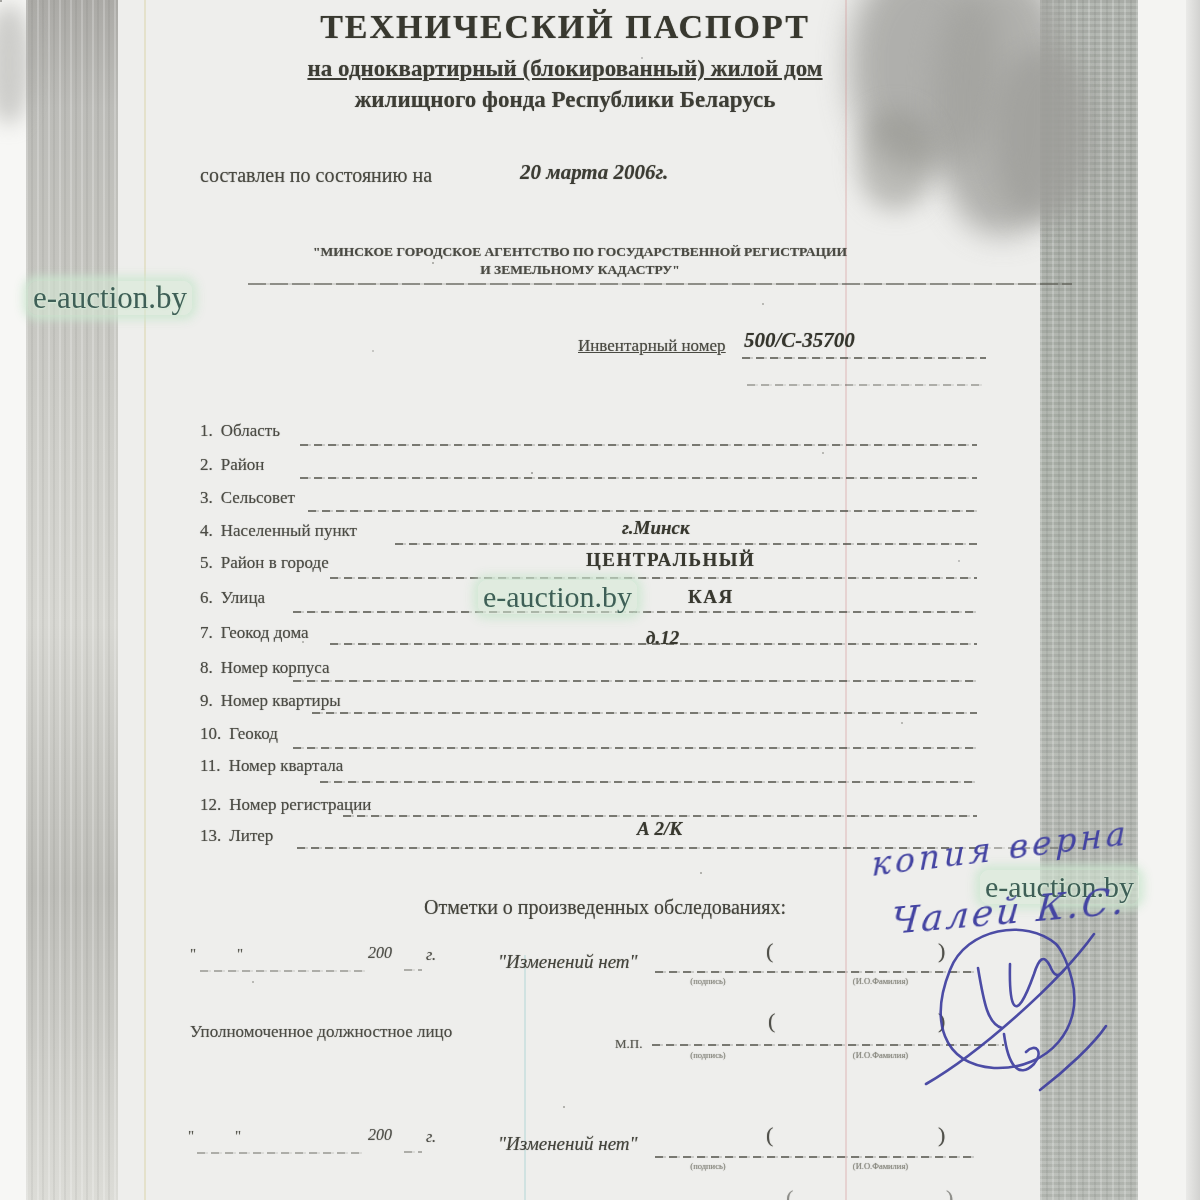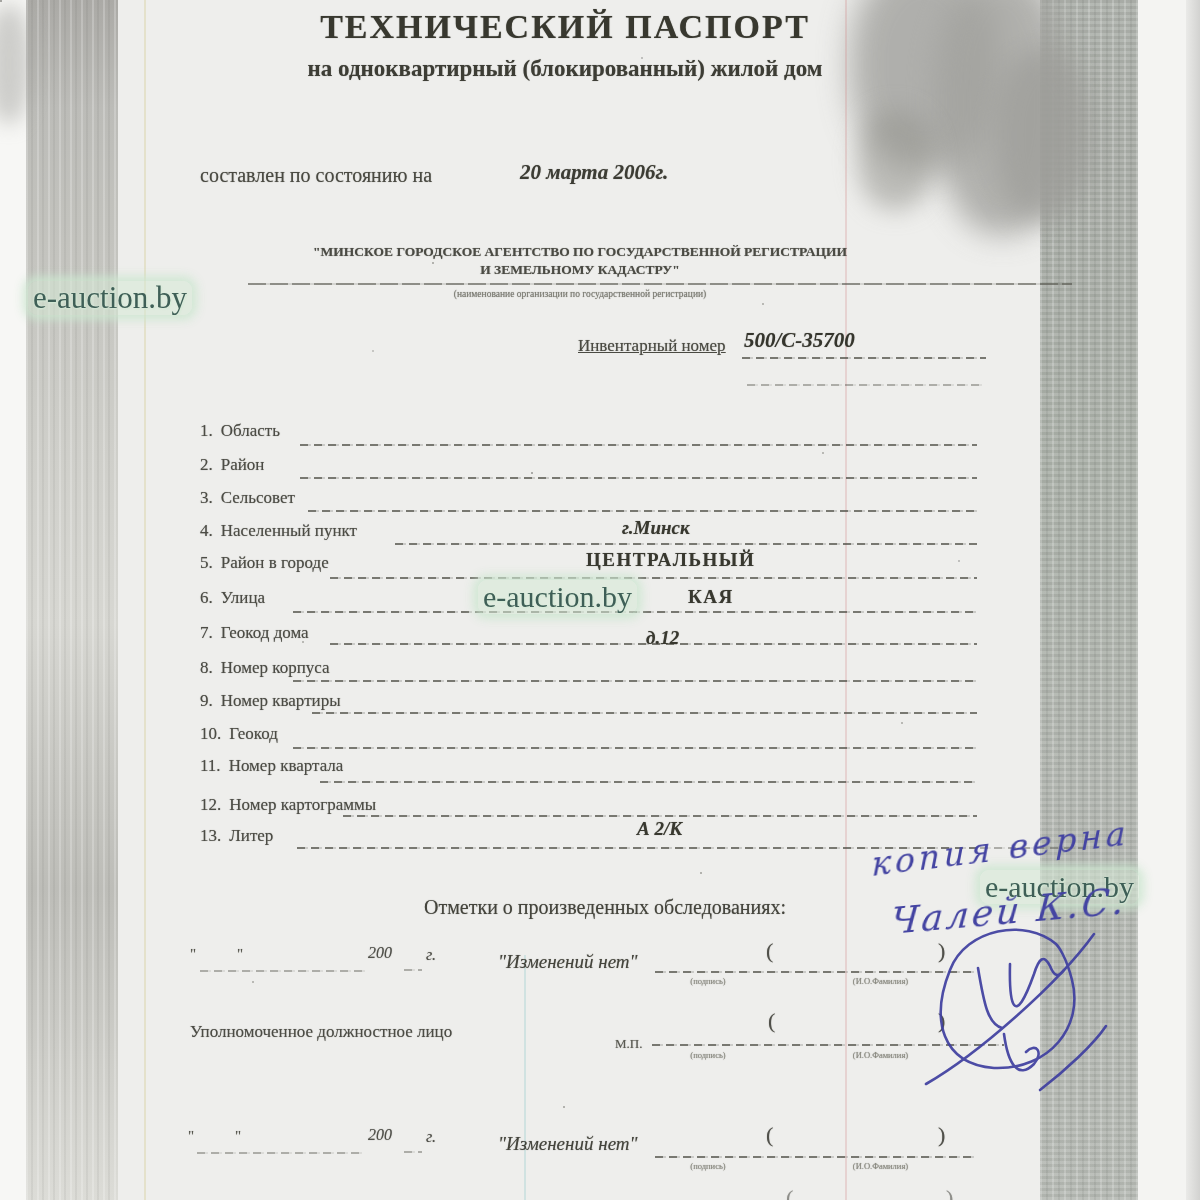--- a/index.html
+++ b/index.html
@@ -38,21 +38,21 @@
   .vline-cyan   { left:524px; top:955px; width:2px; height:245px; background:rgba(120,190,190,.25); }
   .speckles { left:0; top:0; width:2px; height:2px; border-radius:50%; background:rgba(60,60,54,.55);
     box-shadow: 432px 262px rgba(60,60,54,.45), 762px 303px rgba(60,60,54,.4), 531px 472px rgba(60,60,54,.5),
       302px 641px rgba(60,60,54,.4), 700px 872px rgba(60,60,54,.45), 252px 981px rgba(60,60,54,.4),
       563px 1106px rgba(60,60,54,.45), 901px 722px rgba(60,60,54,.4), 641px 57px rgba(60,60,54,.35),
       822px 452px rgba(60,60,54,.4), 372px 350px rgba(60,60,54,.3), 958px 560px rgba(60,60,54,.35); }
   
   .print { text-shadow:0 0 1px rgba(70,70,62,.55); z-index:2; }
   .ctr { text-align:center; }
   .title { left:165px; top:8px; width:800px; font-size:34px; font-weight:bold; letter-spacing:2px; color:#38382f; }
-  .sub1  { left:165px; top:56px; width:800px; font-size:23px; font-weight:bold; color:#3d3d35; }
+  .sub1  { left:165px; top:56px; width:800px; font-size:23px; font-weight:bold; color:#3d3d35;text-decoration:underline; }
   .sub2  { left:165px; top:87px; width:800px; font-size:23px; font-weight:bold; color:#3d3d35; }
   .compiled-label { left:200px; top:164px; font-size:20px; color:#4a4a42; }
   .compiled-date  { left:520px; top:160px; font-size:21px; font-weight:bold; font-style:italic; color:#3c3c34; }
   .org1 { left:290px; top:226px; width:580px; font-size:13.5px; font-weight:bold; color:#4b4b44; }
   .org2 { left:290px; top:244px; width:580px; font-size:13.5px; font-weight:bold; color:#4b4b44; }
   .org3 { left:290px; top:262px; width:580px; font-size:13.5px; font-weight:bold; color:#4b4b44; }
   .org-caption { left:290px; top:289px; width:580px; font-size:9.5px; color:#7b7b72; filter:blur(.3px); }
   .inv-label { left:578px; top:336px; font-size:17px; color:#4a4a42;text-decoration:underline; }
   .inv-value { left:744px; top:328px; font-size:21px; font-weight:bold; font-style:italic; color:#35352d; }
   .field-label { font-size:17px; color:#4c4c45; filter:blur(.2px); white-space:nowrap; }
@@ -105,27 +105,27 @@
   <div class="abs blob blob3"></div>
   <div class="abs blob blob4"></div>
   <div class="abs blob blob5"></div>
   <div class="abs vline-yellow"></div>
   <div class="abs vline-pink"></div>
   <div class="abs vline-cyan"></div>
   <div class="abs speckles"></div>
 
   <div class="abs print title ctr">ТЕХНИЧЕСКИЙ ПАСПОРТ</div>
   <div class="abs print sub1 ctr">на одноквартирный (блокированный) жилой дом</div>
+  <div class="abs print sub2 ctr">жилищного фонда Республики Беларусь</div>
   <div class="abs print compiled-label">составлен по состоянию на</div>
   <div class="abs print compiled-date">20 марта 2006г.</div>
 
   <div class="abs print org2 ctr">"МИНСКОЕ ГОРОДСКОЕ АГЕНТСТВО ПО ГОСУДАРСТВЕННОЙ РЕГИСТРАЦИИ</div>
   <div class="abs print org3 ctr">И ЗЕМЕЛЬНОМУ КАДАСТРУ"</div>
   <div class="abs dl dl-dense" style="left:248px; top:283px; width:824px;"></div>
-  <div class="abs print org-caption ctr">(наименование организации по государственной регистрации)</div>
 
   <div class="abs print inv-label">Инвентарный номер</div>
   <div class="abs print inv-value">500/С-35700</div>
   <div class="abs dl" style="left:742px; top:357px; width:244px;"></div>
   <div class="abs dl dl-faint" style="left:747px; top:384px; width:238px;"></div>
 
   <div class="abs print field-label" style="left:200px; top:421px;"><span class="field-num">1.</span><span>Область</span></div>
   <div class="abs dl" style="left:300px; top:444px; width:677px;"></div>
 
   <div class="abs print field-label" style="left:200px; top:455px;"><span class="field-num">2.</span><span>Район</span></div>
@@ -155,21 +155,21 @@
 
   <div class="abs print field-label" style="left:200px; top:691px;"><span class="field-num">9.</span><span>Номер квартиры</span></div>
   <div class="abs dl" style="left:312px; top:712px; width:665px;"></div>
 
   <div class="abs print field-label" style="left:200px; top:724px;"><span class="field-num">10.</span><span>Геокод</span></div>
   <div class="abs dl" style="left:293px; top:747px; width:684px;"></div>
 
   <div class="abs print field-label" style="left:200px; top:756px;"><span class="field-num">11.</span><span>Номер квартала</span></div>
   <div class="abs dl" style="left:320px; top:781px; width:657px;"></div>
 
-  <div class="abs print field-label" style="left:200px; top:795px;"><span class="field-num">12.</span><span>Номер картограммы</span></div>
+  <div class="abs print field-label" style="left:200px; top:795px;"><span class="field-num">12.</span><span>Номер регистрации</span></div>
   <div class="abs dl" style="left:343px; top:815px; width:634px;"></div>
 
   <div class="abs print field-label" style="left:200px; top:826px;"><span class="field-num">13.</span><span>Литер</span></div>
   <div class="abs print val" style="left:637px; top:818px;">А 2/К</div>
   <div class="abs dl" style="left:297px; top:847px; width:680px;"></div>
   <div class="abs dl dl-faint" style="left:980px; top:847px; width:105px;"></div>
 
   <div class="abs print insp-heading ctr">Отметки  о произведенных обследованиях:</div>
 
   <div class="abs print quote" style="left:190px; top:946px;">"</div>

